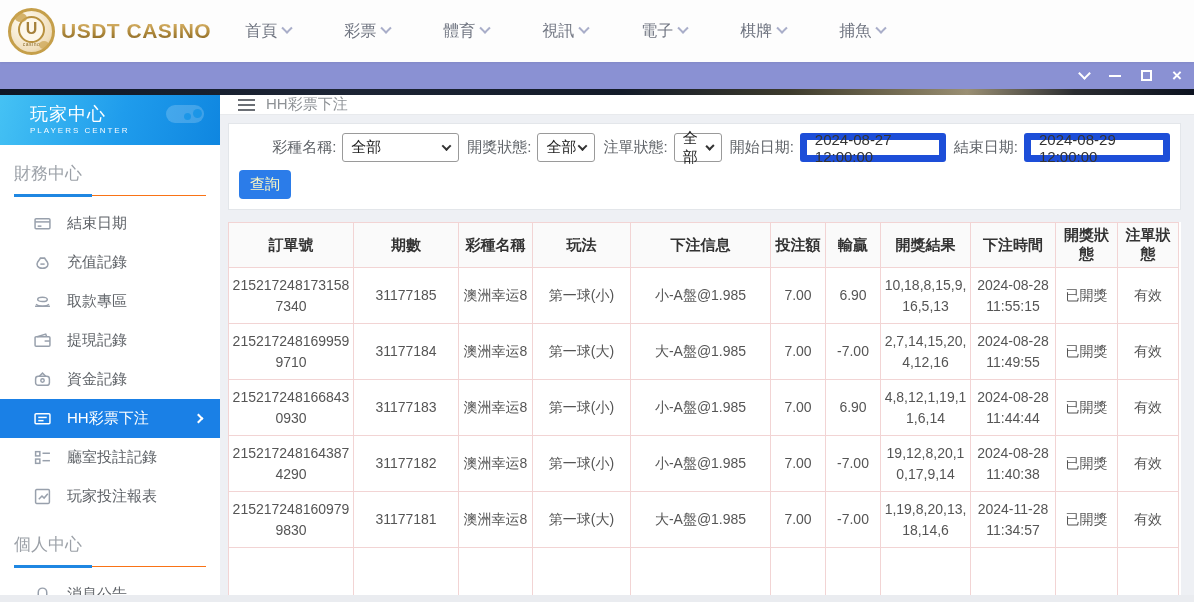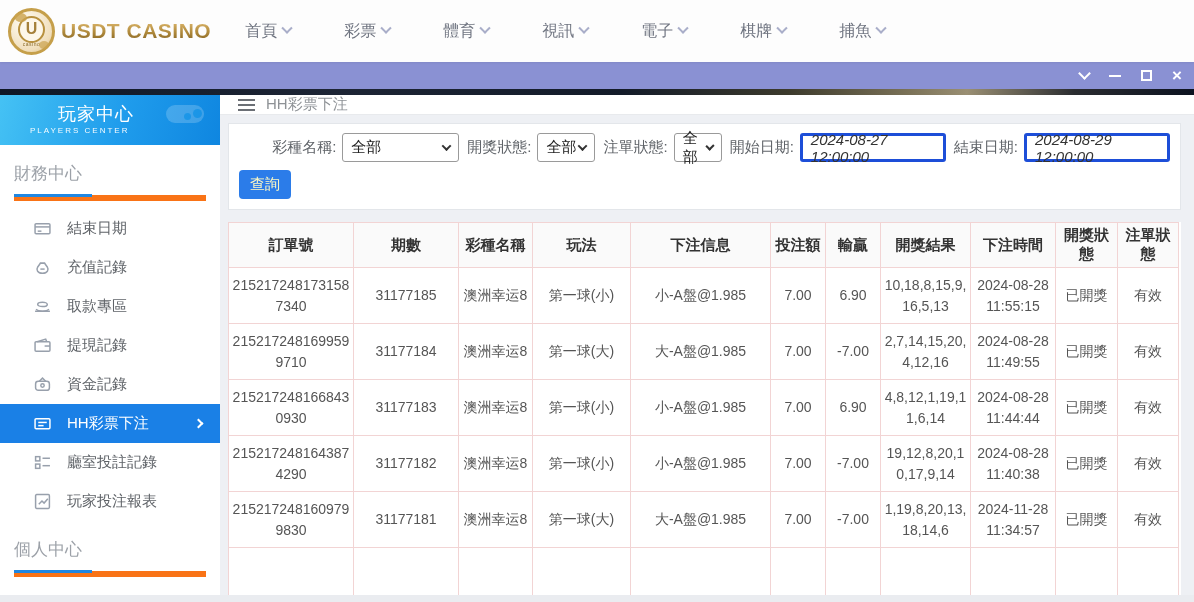--- a/index.html
+++ b/index.html
@@ -29,26 +29,26 @@
 
   
   .dark-strip { height:6px; background:linear-gradient(90deg,#0e1726 0%,#1d2535 28%,#131b29 52%,#3c3a2c 66%,#7a7157 76%,#9a8f73 81%,#2a2c30 90%,#0c1220 100%); }
 
   
   .body-wrap { display:flex; height:507px; }
 
   
   .sidebar { width:220px; background:#fff; flex-shrink:0; }
   .sb-header { height:50px; background:linear-gradient(105deg,#45c2f4 0%,#1f9cec 55%,#0f86e0 100%); color:#fff; padding:7px 0 0 30px; position:relative; overflow:hidden; }
-  .sb-title { font-size:18px; letter-spacing:1px;margin-left:28px; }
+  .sb-title { font-size:18px; letter-spacing:1px; }
   .sb-sub { font-size:8px; letter-spacing:2px; opacity:.95; }
   .gamepad { position:absolute; right:14px; top:6px; width:40px; height:26px; opacity:.35; }
   .gamepad::before { content:''; position:absolute; left:0; top:4px; width:38px; height:18px; background:rgba(255,255,255,.55); border-radius:9px; }
   .gamepad::after { content:''; position:absolute; right:4px; top:8px; width:9px; height:9px; border-radius:50%; background:#2aa7ee; box-shadow:-10px 3px 0 -1px #2aa7ee; }
-  .sb-section { margin:17px 14px 8px 14px; padding-bottom:10px; color:#9ca1a8; font-size:17px; border-bottom:6px solid #f97316; position:relative; }
+  .sb-section { margin:17px 14px 8px 14px; padding-bottom:10px; color:#9ca1a8; font-size:17px; border-bottom:1px solid #f97316; position:relative; }
   .sb-section::after { content:''; position:absolute; left:0; bottom:-2px; width:78px; height:3px; background:#1f87e2; }
   .sb-item { height:39px; display:flex; align-items:center; padding-left:34px; gap:16px; font-size:15px; color:#5f6368; cursor:pointer; }
   .sb-icon { width:17px; height:17px; color:#98a0ac; display:inline-flex; }
   .sb-icon svg { width:17px; height:17px; stroke:currentColor; fill:none; stroke-width:1.4; }
   .sb-item.active { background:#1a80e6; color:#fff; }
   .sb-item.active .sb-icon { color:#fff; }
   .sb-item .chev-right { width:7px; height:7px; border-right:2px solid #fff; border-bottom:2px solid #fff; transform:rotate(-45deg); margin-left:auto; margin-right:18px; }
 
   
   .content { flex:1; display:flex; flex-direction:column; overflow:hidden; }
@@ -58,21 +58,21 @@
   .crumb-title { font-size:15px; color:#8e9296; }
 
   
   .filter-panel { margin:8px 13px 12px 8px; background:#fff; border:1px solid #e3e6ea; padding:9px 10px 10px 10px; }
   .filter-row { display:flex; align-items:center;justify-content:flex-end; }
   .f-label { font-size:15px; color:#5f6368; margin:0 6px 0 8px; white-space:nowrap; }
   .f-label:first-child { margin-left:2px; }
   .f-select { height:29px; border:1px solid #9a9a9a; border-radius:3px; background:#fff; display:flex; align-items:center; justify-content:space-between; padding:0 8px; font-size:15px; color:#222; cursor:pointer; }
   .f-caret { width:7px; height:7px; border-right:2px solid #333; border-bottom:2px solid #333; transform:rotate(45deg) translate(-1px,-1px); }
   .w130 { width:117px; } .w62 { width:58px; } .w50 { width:48px; }
-  .f-input { height:29px; width:146px; border:3px solid #1d4ed8; border-radius:3px; background:#fff; display:flex; align-items:center; padding:0 8px; font-size:15px; color:#333; cursor:text;font-style:italic; }
+  .f-input { height:29px; width:146px; border:7px solid #1d4ed8; border-radius:3px; background:#fff; display:flex; align-items:center; padding:0 8px; font-size:15px; color:#333; cursor:text; }
   .query-btn { margin-top:8px; width:52px; height:29px; background:#2b7ce9; color:#fef9c3; border:none; border-radius:4px; font-size:15px; cursor:pointer; font-family:inherit; }
 
   
   .table-wrap { margin:0 13px 0 8px; background:#fff; }
   table.bet-table { border-collapse:collapse; table-layout:fixed; width:950px; }
   .bet-table th, .bet-table td { border:1px solid #f2d4d4; text-align:center; overflow:hidden; }
   .bet-table th { height:45px; font-size:15px; font-weight:bold; color:#333; background:#fafafa; padding:2px 1px; }
   .bet-table td { height:56px; font-size:14px; color:#555; line-height:1.45; padding:2px 3px; word-break:break-all; }
   .bet-table th:nth-child(1), .bet-table td:nth-child(1){width:125px}
   .bet-table th:nth-child(2), .bet-table td:nth-child(2){width:105px}

